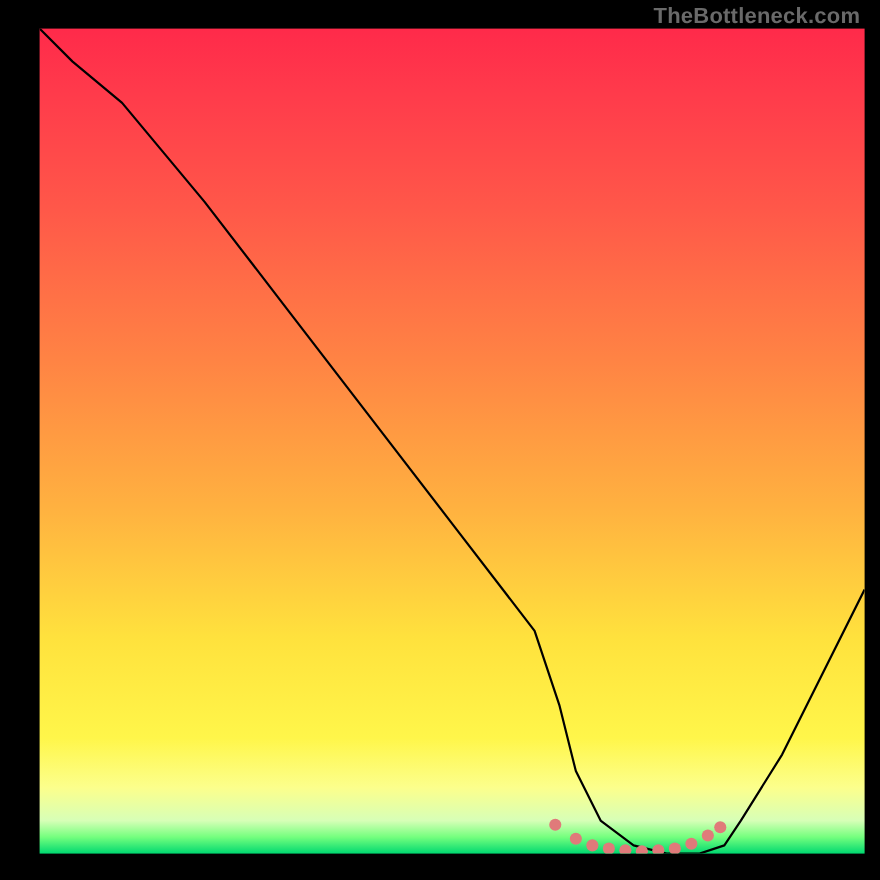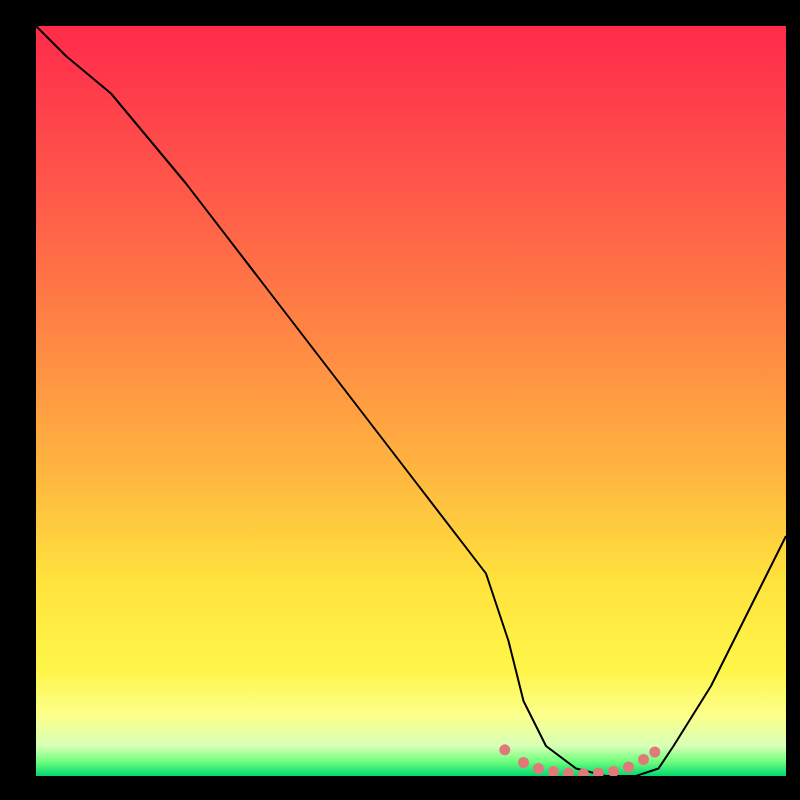--- a/index.html
+++ b/index.html
@@ -40,20 +40,21 @@
   .curve-svg {
     position: absolute;
     left: 0; top: 0;
     width: 100%; height: 100%;
   }
 </style>
 </head>
 <body>
 
 <div class="stage">
+  <div class="watermark">TheBottleneck.com</div>
 
   <div class="plot-area">
     <svg class="curve-svg" viewBox="0 0 750 750" preserveAspectRatio="none">
       <path fill="none" stroke="#000" stroke-width="2" stroke-linejoin="round" d="M0.0 0.0 L30.0 30.0 L75.0 67.5 L150.0 157.5 L225.0 255.0 L300.0 352.5 L375.0 450.0 L450.0 547.5 L472.5 615.0 L487.5 675.0 L510.0 720.0 L540.0 742.5 L570.0 750.0 L600.0 750.0 L622.5 742.5 L637.5 720.0 L675.0 660.0 L712.5 585.0 L750.0 510.0"></path>
       <g>
           <circle cx="468.8" cy="723.8" r="5.5" fill="#e07a7a"></circle>
           <circle cx="487.5" cy="736.5" r="5.5" fill="#e07a7a"></circle>
           <circle cx="502.5" cy="742.5" r="5.5" fill="#e07a7a"></circle>
           <circle cx="517.5" cy="745.5" r="5.5" fill="#e07a7a"></circle>
           <circle cx="532.5" cy="747.0" r="5.5" fill="#e07a7a"></circle>

